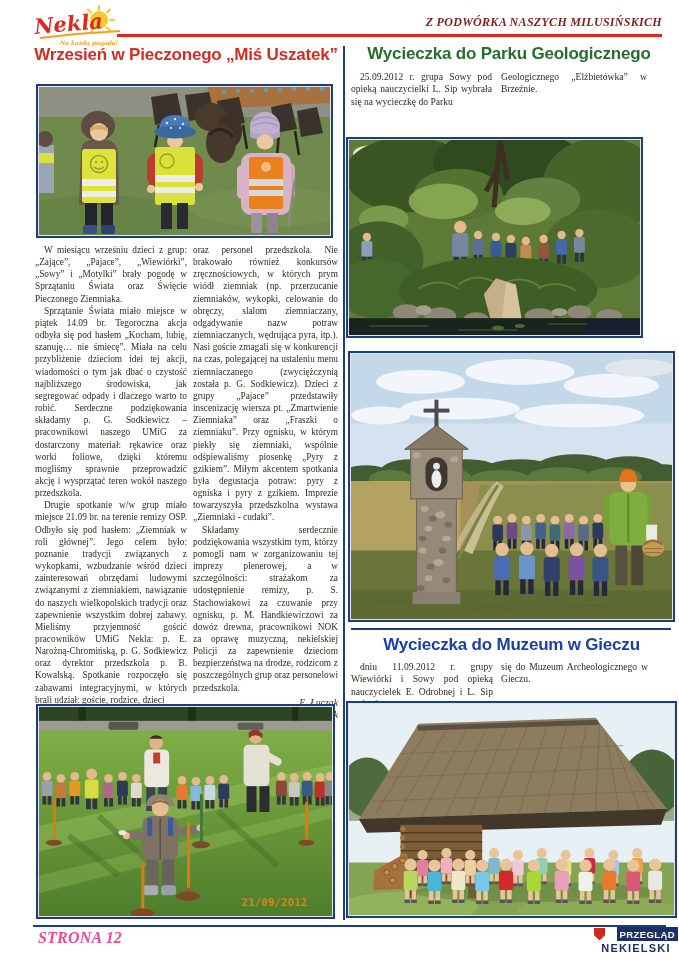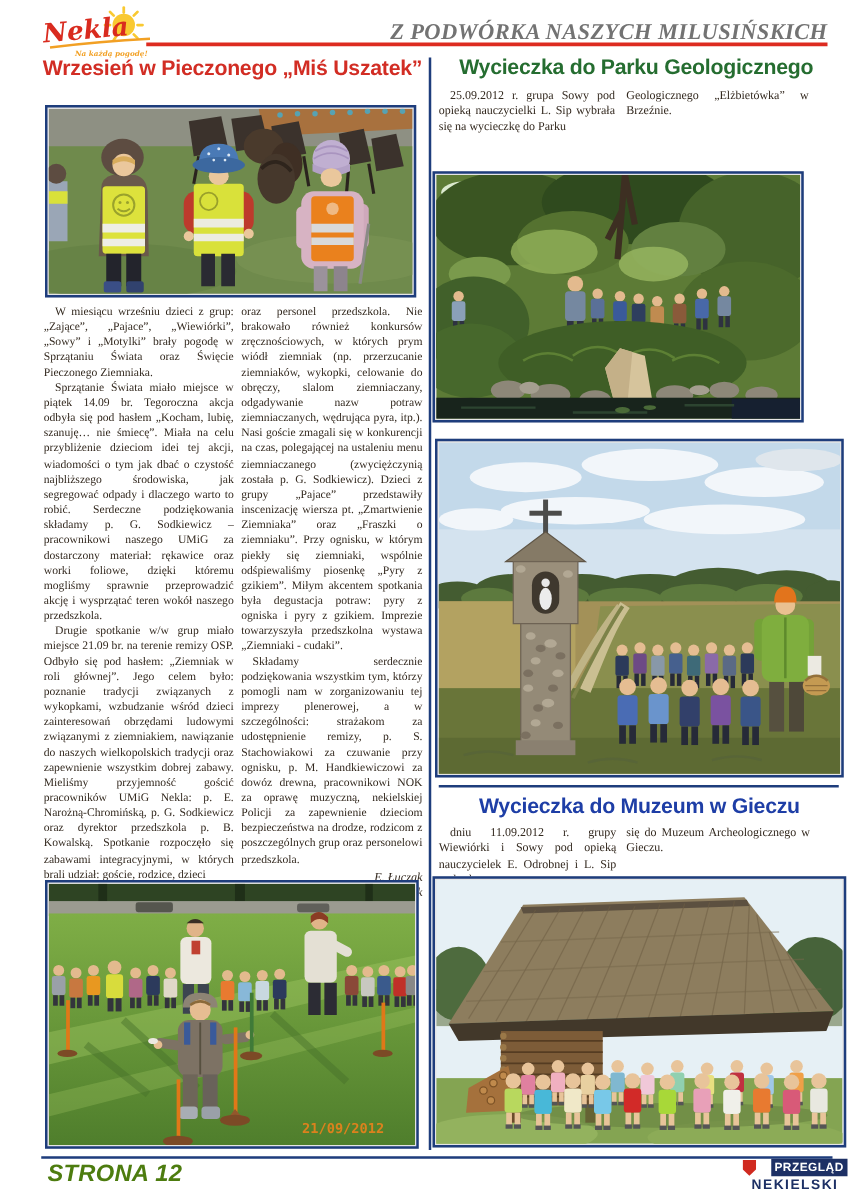--- a/index.html
+++ b/index.html
@@ -6,41 +6,41 @@
   body{background:#ffffff;width:679px}
   .page{position:relative;width:679px;height:960px;background:#fff;font-family:"Liberation Serif",serif;color:#33291f;overflow:hidden}
   .abs{position:absolute}
   .headline{position:absolute;font-family:"Liberation Sans",sans-serif;font-weight:bold;font-size:17px;letter-spacing:-0.2px;text-align:center;white-space:nowrap}
   .para{font-size:9.3px;line-height:12.15px;text-align:justify;color:#33291f}
   .ind{text-indent:9px}
   .tcol{position:absolute;font-size:9.6px;line-height:12.3px;text-align:justify;color:#33291f}
   .photo{position:absolute;border:2px solid #1e3d7c;padding:1px;background:#e5e5e5}
   .photo svg{display:block;width:100%;height:100%}
   #logo{left:30px;top:4px;width:100px;height:44px}
-  #sectionTitle{left:270px;top:15px;width:392px;text-align:right;font-weight:bold;font-style:italic;font-size:18px;color:#737373;letter-spacing:.3px}
+  #sectionTitle{left:270px;top:15px;width:392px;text-align:right;font-weight:bold;font-style:italic;font-size:12px;color:#7f1d1d;letter-spacing:.3px}
   #redRule{left:117px;top:34px;width:545px;height:3px;background:#dd2b20}
   #vRule{left:343px;top:46px;width:2px;height:874px;background:#1e3d7c}
   #titlePrzedszkole{left:33px;top:45px;width:306px;color:#d22d24}
   #photoVests{left:36px;top:84px;width:297px;height:154px}
   #colA{position:absolute;left:35px;top:244px;width:152px}
   #colB{position:absolute;left:193px;top:244px;width:145px}
   .byline{text-align:right;font-style:italic;font-size:9.8px;line-height:12.5px;margin-top:3px;color:#33291f}
   #photoGames{left:36px;top:704px;width:299px;height:215px}
   #titlePark{left:352px;top:44px;width:314px;color:#256d30}
   #parkCol1{left:351px;top:71px;width:141px;text-indent:9px}
   #parkCol2{left:501px;top:71px;width:146px}
   #photoPark{left:346px;top:137px;width:297px;height:201px}
   #photoShrine{left:348px;top:351px;width:327px;height:271px}
   #hRule{left:351px;top:628px;width:320px;height:2px;background:#1e3d7c}
   #titleMuzeum{left:352px;top:635px;width:319px;color:#1e3ea6}
   #muzCol1{left:351px;top:661px;width:142px;text-indent:9px}
   #muzCol2{left:501px;top:661px;width:147px}
   #photoHut{left:346px;top:701px;width:331px;height:217px}
   #footRule{left:33px;top:925px;width:633px;height:2px;background:#1e3d7c}
-  #pageLabel{left:38px;top:929px;font-family:Liberation Sans, sans-serif;font-weight:bold;font-style:italic;font-size:19px;color:#4d7c0f;letter-spacing:.2px}
+  #pageLabel{left:38px;top:929px;font-family:Liberation Serif, serif;font-weight:bold;font-style:italic;font-size:16px;color:#ec4899;letter-spacing:.2px}
   #brand{left:594px;top:927px;width:84px}
   .brand-row{display:flex;align-items:center;justify-content:space-between}
   .shield{width:11px;height:13px;background:#d02a20;clip-path:polygon(0 0,100% 0,100% 60%,50% 100%,0 60%);margin-right:2px}
   .brand-top{background:#1d3065;color:#fff;font:bold 9.5px "Liberation Sans",sans-serif;letter-spacing:.4px;padding:2px 3px 1px}
   .brand-bottom{color:#1d3065;font:bold 11px "Liberation Sans",sans-serif;letter-spacing:1.2px;text-align:center;margin-top:1px}
 </style>
 </head>
 <body>
 
 <div class="page">

